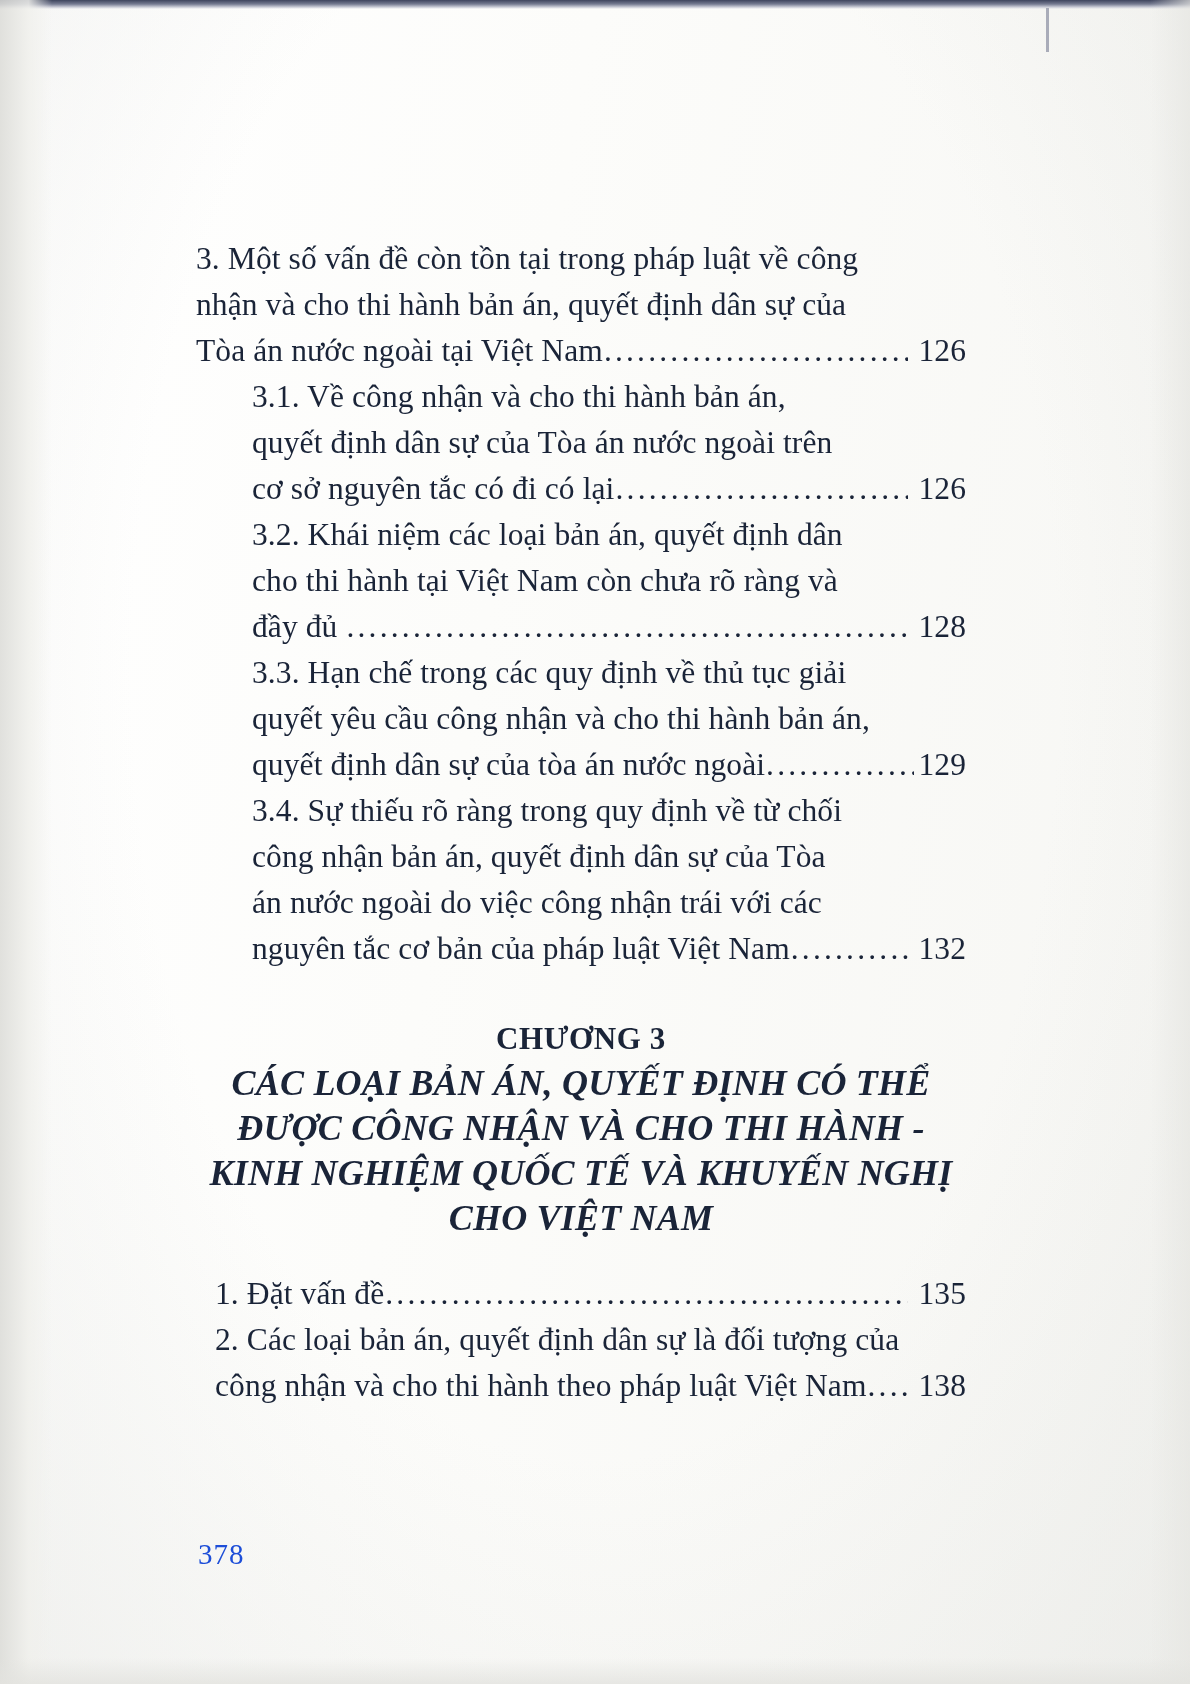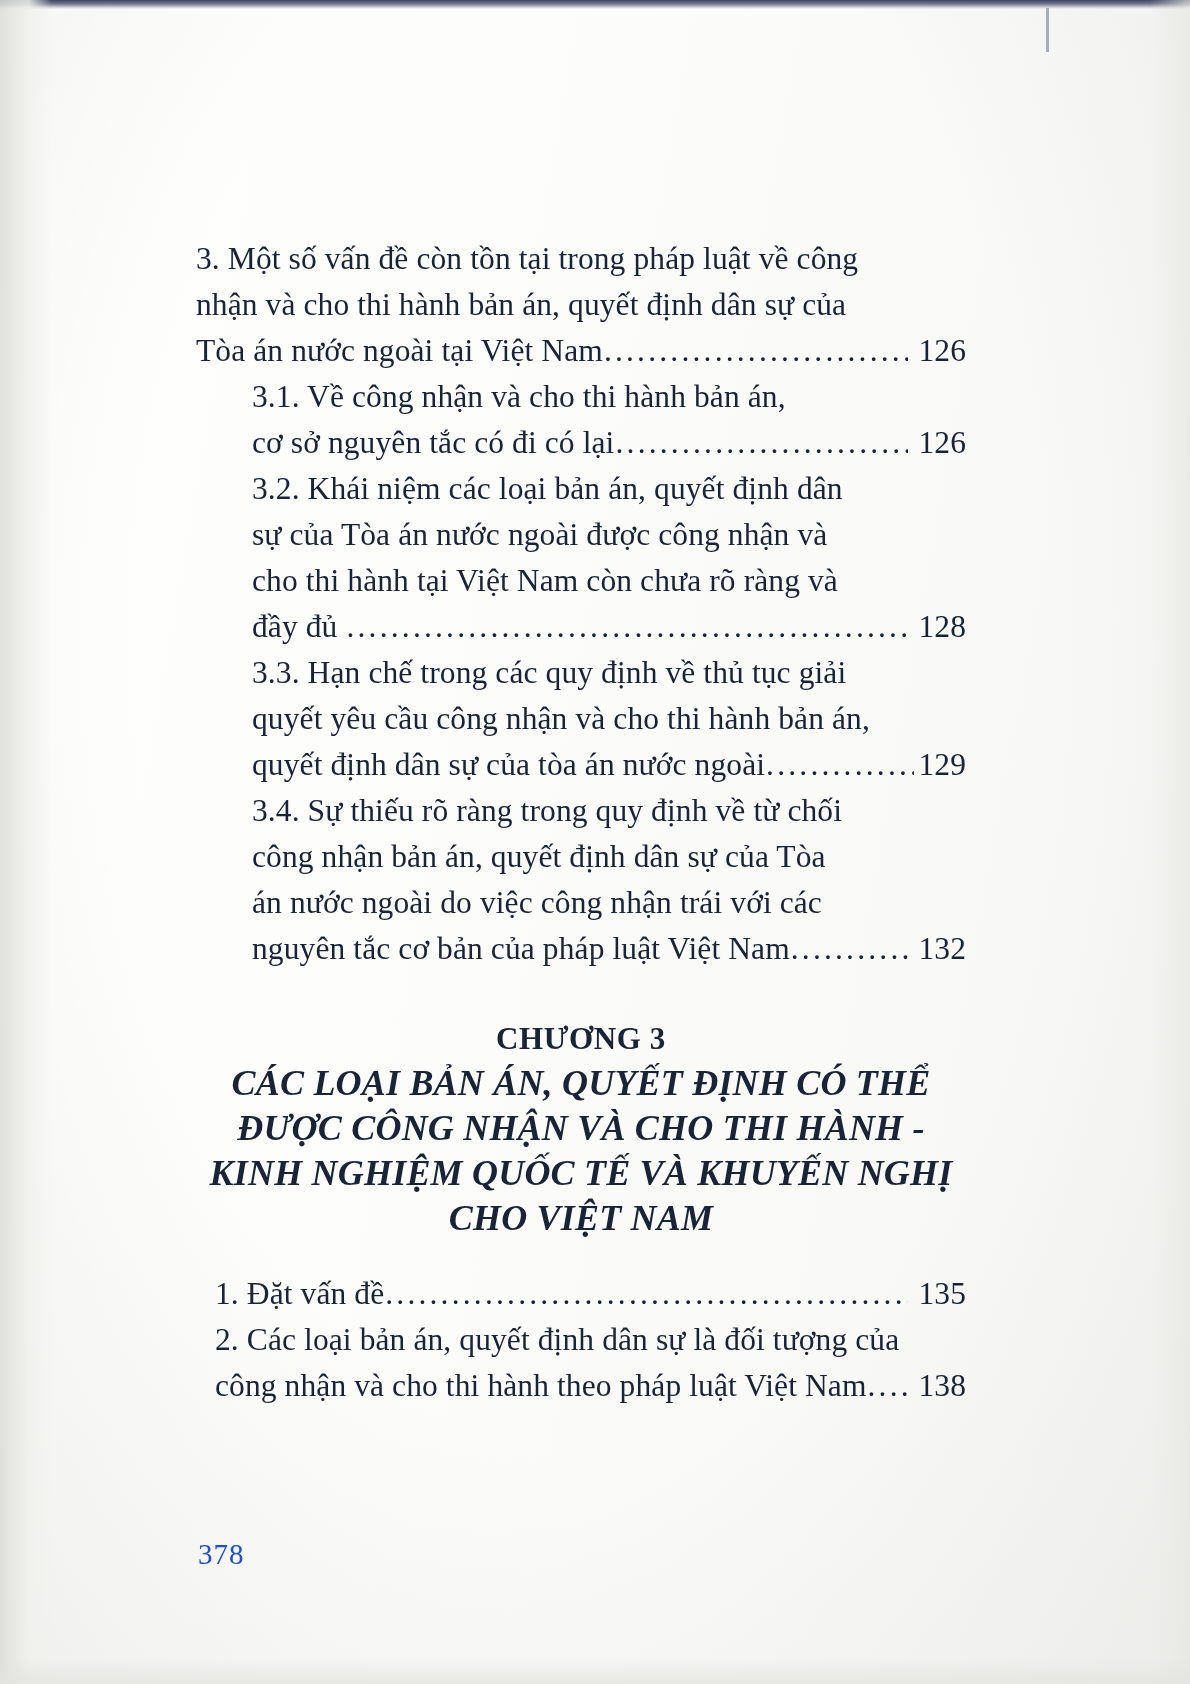--- a/index.html
+++ b/index.html
@@ -175,30 +175,30 @@
       <div class="line">nhận và cho thi hành bản án, quyết định dân sự của</div>
       <div class="leader-row">
         <span class="leader-text">Tòa án nước ngoài tại Việt Nam</span>
         <span class="leader-dots">................................................................................................................................................................</span>
         <span class="leader-page">126</span>
       </div>
     </div>
 
     <div class="toc-entry level-2">
       <div class="line">3.1. Về công nhận và cho thi hành bản án,</div>
+      <div class="line">quyết định dân sự của Tòa án nước ngoài trên</div>
       <div class="leader-row">
         <span class="leader-text">cơ sở nguyên tắc có đi có lại</span>
         <span class="leader-dots">................................................................................................................................................................</span>
         <span class="leader-page">126</span>
       </div>
     </div>
 
     <div class="toc-entry level-2">
       <div class="line">3.2. Khái niệm các loại bản án, quyết định dân</div>
-      <div class="line">sự của Tòa án nước ngoài được công nhận và</div>
       <div class="line">cho thi hành tại Việt Nam còn chưa rõ ràng và</div>
       <div class="leader-row">
         <span class="leader-text">đầy đủ </span>
         <span class="leader-dots">................................................................................................................................................................</span>
         <span class="leader-page">128</span>
       </div>
     </div>
 
     <div class="toc-entry level-2">
       <div class="line">3.3. Hạn chế trong các quy định về thủ tục giải</div>

